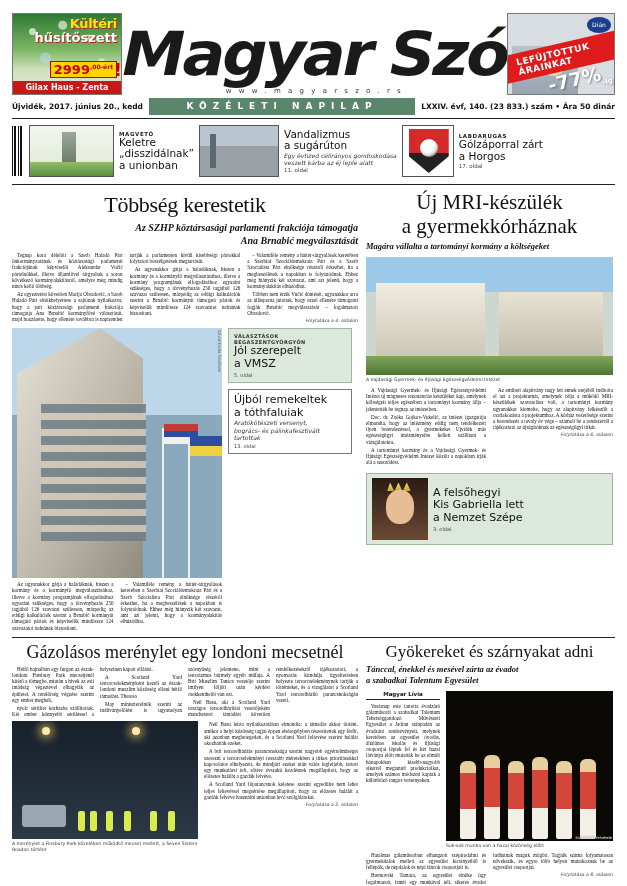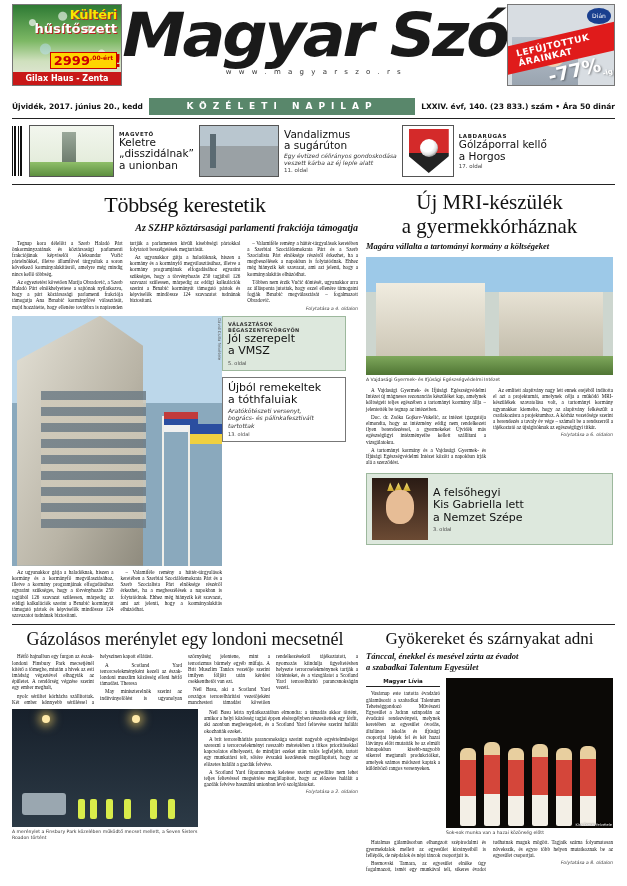--- a/index.html
+++ b/index.html
@@ -7,21 +7,21 @@
   body {
     width:627px; height:886px;
     background:#ffffff;
     font-family:"Liberation Serif", serif;
     color:#111;
     overflow:hidden;
   }
   .page { position:relative; width:627px; height:886px; padding:0 12px; }
 
   
-  .masthead { display:flex; align-items:flex-start; justify-content:space-between; padding-top:4px; height:95px; }
+  .masthead { display:flex; align-items:flex-end; justify-content:space-between; padding-top:4px; height:95px; }
   .ad-left {
     width:110px; height:82px; position:relative;
     background:linear-gradient(#2e7a34,#7db865 45%,#cfe0bd 70%,#e8e8e0);
     border:1px solid #777; overflow:hidden;
   }
   .ad-left .bubbles { position:absolute; inset:0;
     background:
       radial-gradient(circle at 18% 22%, #ffffffaa 3px, transparent 4px),
       radial-gradient(circle at 46% 14%, #ffffff99 4px, transparent 5px),
       radial-gradient(circle at 70% 30%, #ffffff88 3px, transparent 4px),
@@ -221,46 +221,47 @@
         <div class="tz-sub">Egy évtized célirányos gondoskodása</div>
         <div class="tz-sub">veszett kárba az éj leple alatt</div>
         <div class="tz-page">11. oldal</div>
       </div>
     </div>
 
     <div class="tz">
       <div class="tz-img img-crest"></div>
       <div class="tz-txt">
         <div class="kicker">LABDARÚGÁS</div>
-        <div class="tz-head">Gólzáporral kellő</div>
+        <div class="tz-head">Gólzáporral zárt</div>
         <div class="tz-head">a Horgos</div>
         <div class="tz-page">17. oldal</div>
       </div>
     </div>
   </div>
   <div class="rule"></div>
 
   <div class="main">
 
     <div class="col-left">
       <div class="hl-main">Többség kerestetik</div>
       <div class="hl-sub">
         <div>Az SZHP köztársasági parlamenti frakciója támogatja</div>
+        <div>Ana Brnabić megválasztását</div>
       </div>
 
       <div class="body-cols">
         <p>Tegnap kora délelőtt a Szerb Haladó Párt önkormányzatának és köztársasági parlamenti frakciójának képviselői Aleksandar Vučić pártelnökkel, illetve államfővel tárgyaltak a soron következő kormányalakításról, amelyre még mindig nincs kellő többség.</p>
         <p>Az egyeztetést követően Marija Obradović, a Szerb Haladó Párt elnökhelyettese a sajtónak nyilatkozva, hogy a párt köztársasági parlamenti frakciója támogatja Ana Brnabić kormányfővé választását, majd hozzátette, hogy ellenére továbbra is napirenden tartják a parlamenten kívüli kisebbségi pártokkal folytatott beszélgetések megtartását.</p>
         <p>Az ugyanakkor gátja a haladóknak, hiszen a kormány és a kormányfő megválasztásához, illetve a kormány programjának elfogadásához egyaránt szükséges, hogy a törvényhozás 250 tagjából 126 szavazat szülessen, márpedig az eddigi kalkulációk szerint a Brnabić kormányát támogató pártok és képviselők mindössze 124 szavazatot tudnának biztosítani.</p>
         <p>– Valamiféle remény a háttér-tárgyalások keretében a Szerbiai Szociáldemokrata Párt és a Szerb Szocialista Párt elnöksége részéről érkezhet, ha a megbeszélések a napokban is folytatódnak. Ehhez még hiányzik két szavazat, ami azt jelenti, hogy a kormányalakítás elhúzódhat.</p>
         <p>Többen nem érzik Vučić döntését, ugyanakkor arra az állásponta jutottak, hogy ezzel ellenére támogatni fogják Brnabić megválasztását – fogalmazott Obradović.</p>
         <p class="cont">Folytatása a 4. oldalon</p>
       </div>
 
-      <div style="display:flex; margin-top:4px;">
+      <div style="display:flex; gap:6px; margin-top:4px;">
         <div style="width:210px;">
           <div class="photo ph-flags">
             <div class="tower"></div>
             <div class="win"></div>
             <div class="pole" style="left:150px; height:150px;"></div>
             <div class="flag" style="left:152px; top:96px; background:linear-gradient(#c23b3b 0 33%,#2b4ea0 33% 66%,#f0f0f0 66%);"></div>
             <div class="pole" style="left:176px; height:140px;"></div>
             <div class="flag" style="left:178px; top:108px; background:linear-gradient(#2b4ea0 0 50%,#f0d040 50%);"></div>
             <div class="vcredit">Dávid Csilla felvétele</div>
           </div>

